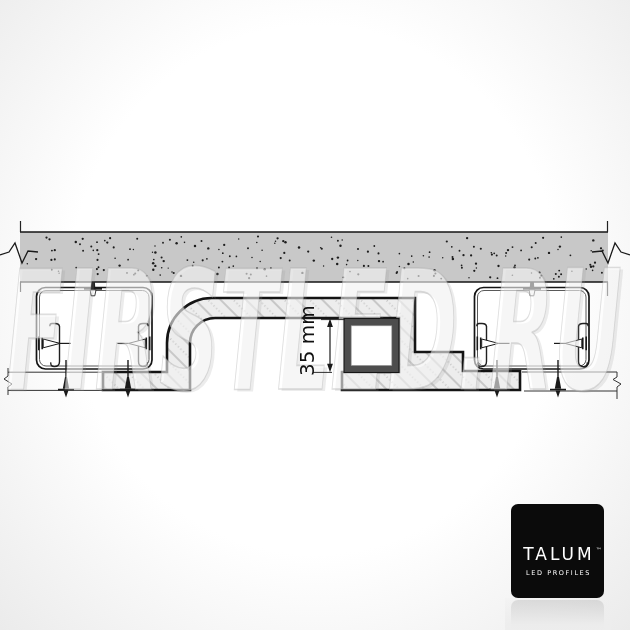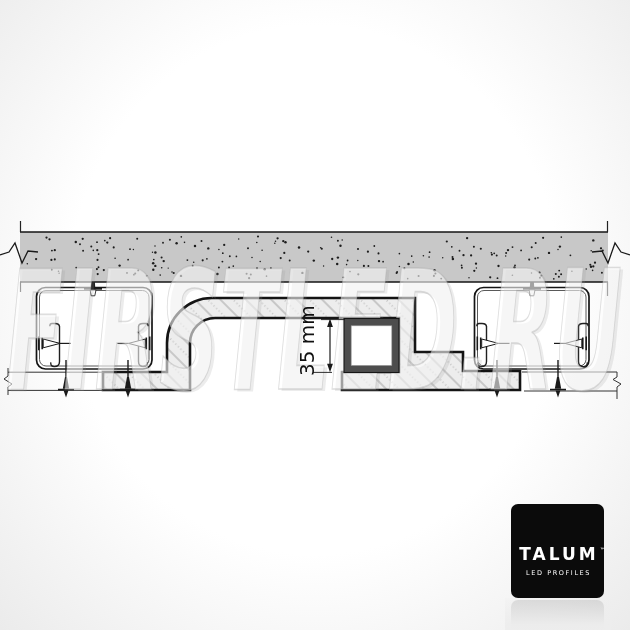--- a/index.html
+++ b/index.html
@@ -31,21 +31,21 @@
   }
   
   .logo-box{
     position:absolute;left:511px;top:504px;width:93px;height:94px;
     background:var(--logo_bg,#0b0b0b);border-radius:7px;
     display:flex;flex-direction:column;align-items:center;
     box-sizing:border-box;padding-top:42px;
   }
   .logo-brand{
     position:relative;color:var(--logo_text,#fff);
-    font-size:17px;letter-spacing:3px;font-weight:700;line-height:17px;
+    font-size:17px;letter-spacing:3px;font-weight:400;line-height:17px;
     margin-left:3px;white-space:nowrap;
   }
   .logo-tm{
     position:absolute;right:-7px;top:-5px;
     font-size:6px;letter-spacing:0;color:var(--logo_text,#fff);
   }
   .logo-sub{
     color:var(--logo_text,#fff);font-size:6.5px;letter-spacing:1.6px;
     margin-top:6px;margin-left:2px;white-space:nowrap;font-weight:400;
   }

